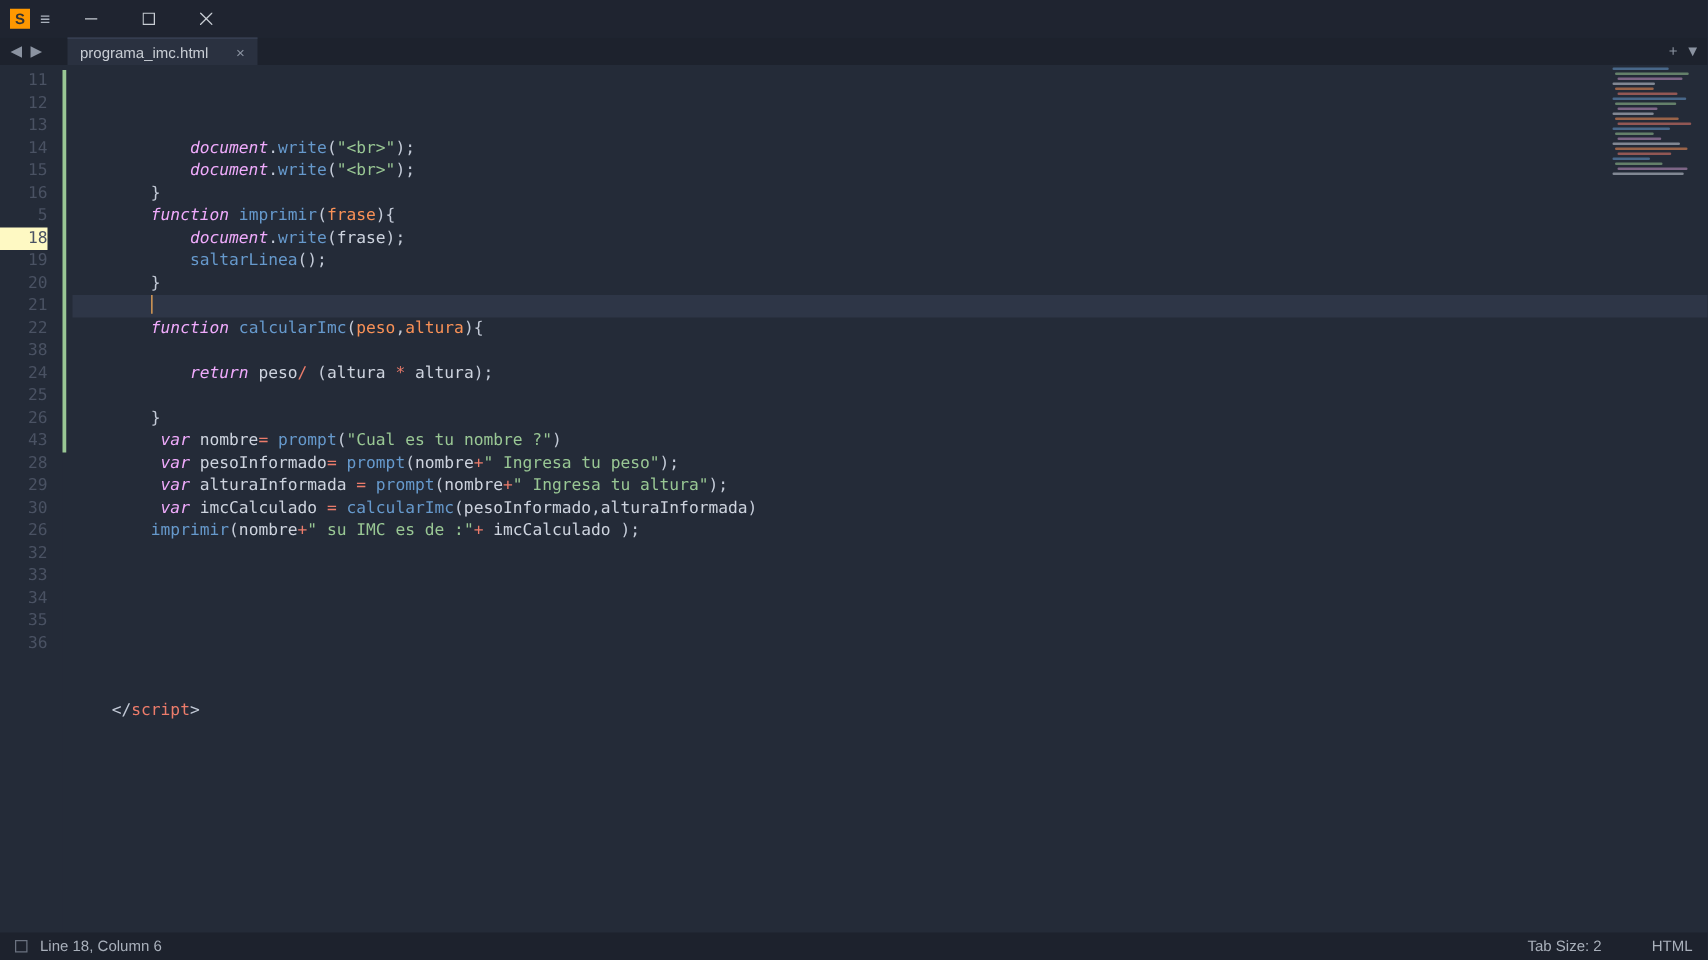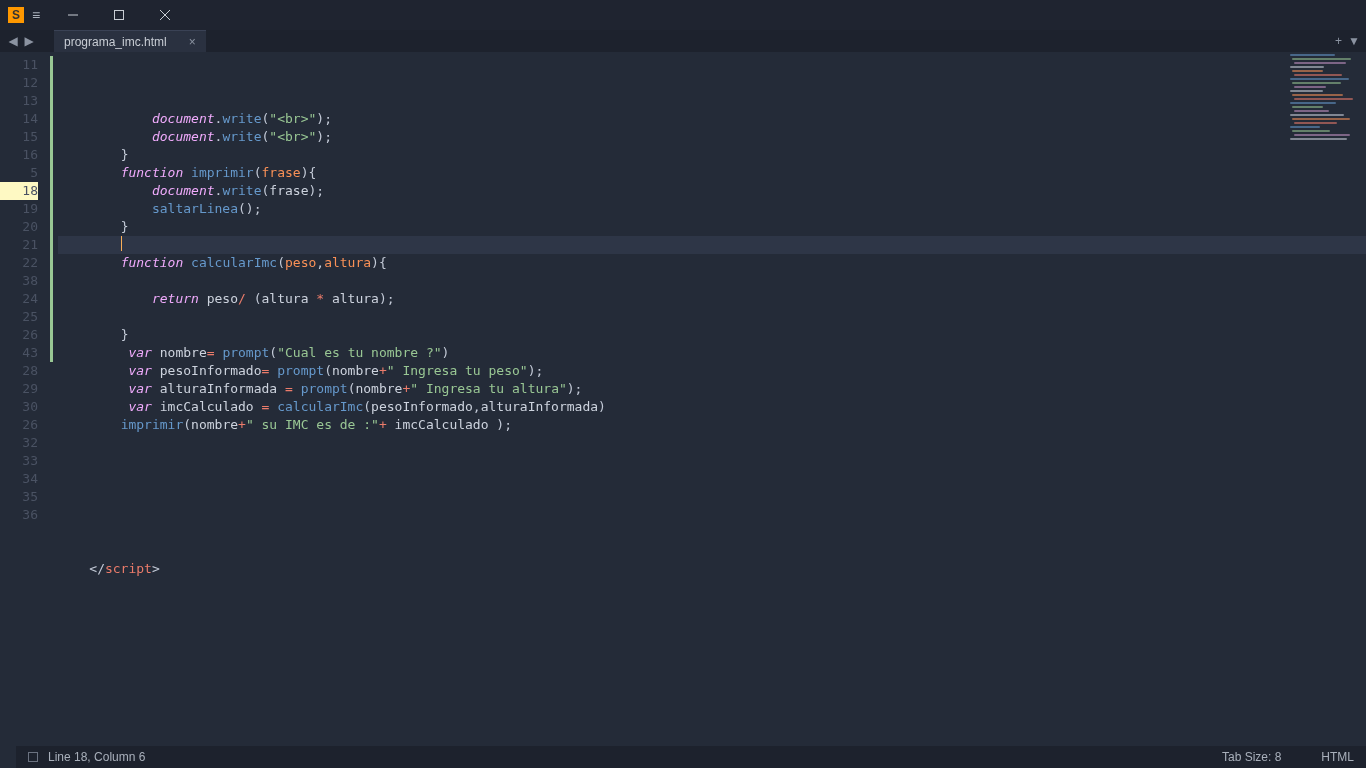--- a/index.html
+++ b/index.html
@@ -85,21 +85,21 @@
   }
   .minimap {
     position: absolute; top: 54px; right: 10px; width: 70px; height: 80px;
     opacity: 0.55; pointer-events: none;
   }
   .minimap .ml { height: 2px; margin-bottom: 2px; border-radius: 1px; }
   .statusbar {
     position: absolute; bottom: 0; left: 0; right: 0; height: 22px;
     background: #1d222d; color: #a9b0bb;
     display: flex; align-items: center; padding: 0 12px;
-    font-family: "Segoe UI", sans-serif; font-size: 12px; margin-left: 16px;
+    font-family: "Segoe UI", sans-serif; font-size: 12px;
   }
   .statusbar .box { width: 10px; height: 10px; border: 1px solid #6b7280; margin-right: 10px; }
   .statusbar .spacer { flex: 1; }
   .statusbar .seg { margin-left: 40px; }
 </style>
 </head>
 <body>
 
 <div class="titlebar">
   <span class="logo">S</span>
@@ -195,15 +195,15 @@
     <div class="ml" style="width: 30px; margin-left: 4px; background: rgb(102, 153, 204);"></div>
     <div class="ml" style="width: 38px; margin-left: 6px; background: rgb(153, 199, 148);"></div>
     <div class="ml" style="width: 56px; margin-left: 8px; background: rgb(198, 149, 198);"></div>
     <div class="ml" style="width: 57px; margin-left: 4px; background: rgb(205, 211, 222);"></div>
   </div>
 
 <div class="statusbar">
   <span class="box"></span>
   <span>Line 18, Column 6</span>
   <span class="spacer"></span>
-  <span class="seg">Tab Size: 8</span>
+  <span class="seg">Tab Size: 2</span>
   <span class="seg">HTML</span>
 </div>
 
 </body></html>

